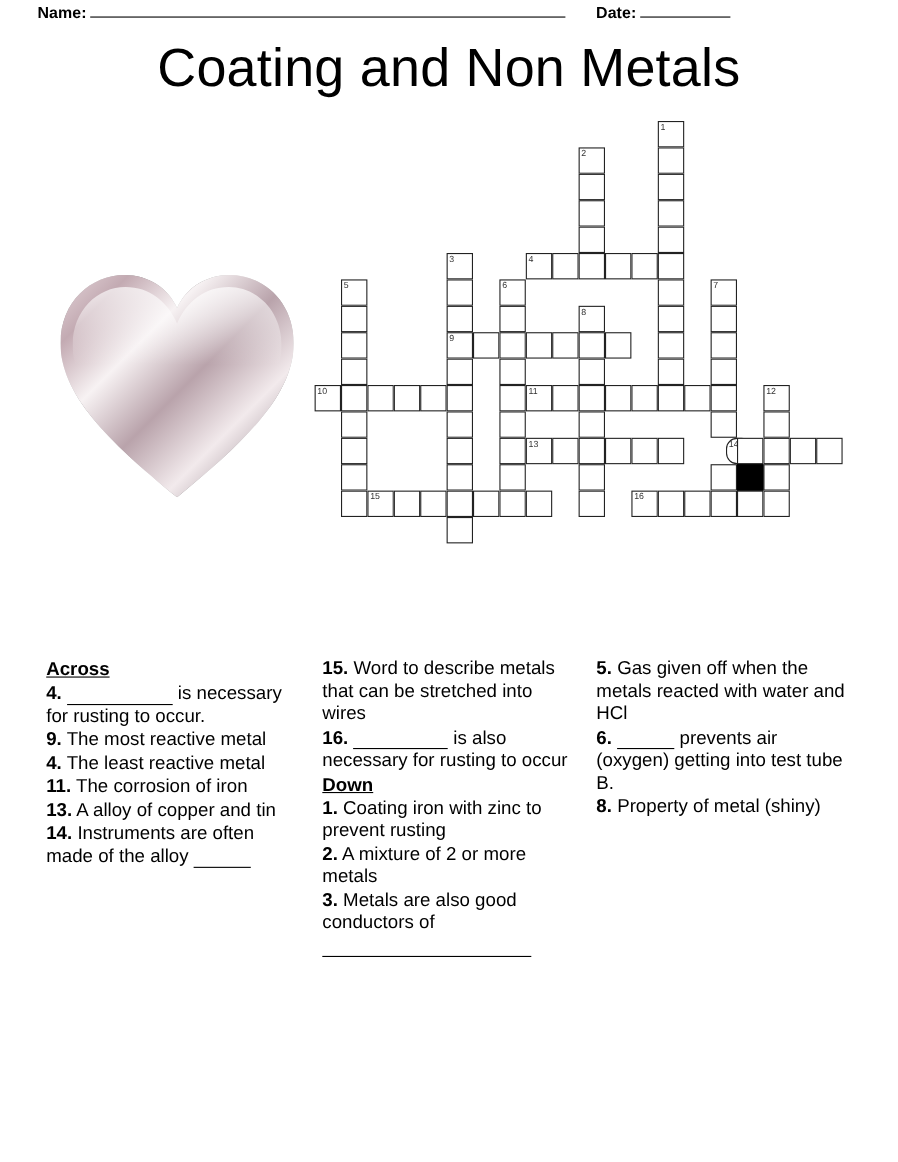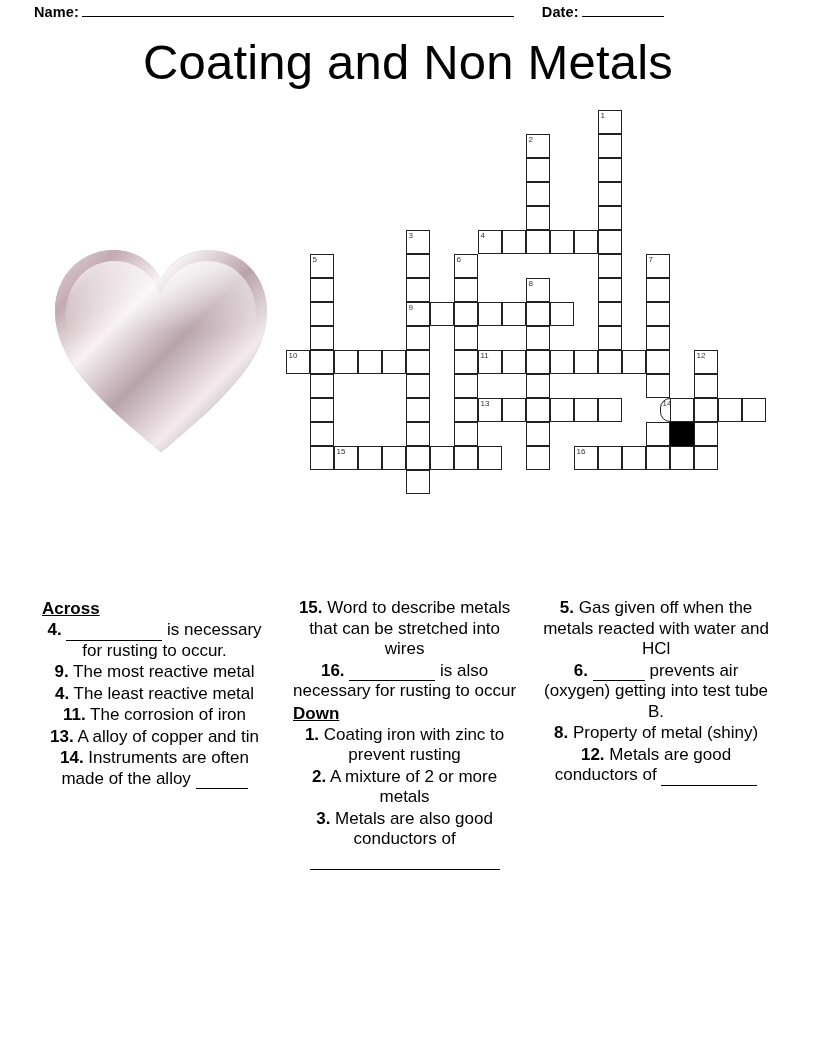--- a/index.html
+++ b/index.html
@@ -91,21 +91,21 @@
     display: flex; gap: 18px;
   }
   .clue-col { width: 245px; padding-right: 8px; }
   .clue-col.c2 { width: 243px; }
   .clue-col.c3 { width: 248px; }
   .clue-head {
     font-size: 17px; font-weight: bold; text-decoration: underline;
     line-height: 21px; margin: 0 0 1px 0;
   }
   .clue {
-    font-size: 17px; line-height: 20.5px; margin: 0 0 1px 0; text-align: center;
+    font-size: 17px; line-height: 20.5px; margin: 0 0 1px 0;
   }
   .clue b { font-weight: bold; }
   .blank {
     display: inline-block; border-bottom: 1.7px solid #000;
     vertical-align: bottom; height: 14px;
   }
   .blank.w-sm { width: 52px; }
   .blank.w-md { width: 86px; }
   .blank.w-lg { width: 96px; }
   .blank.w-xl { width: 190px; }
@@ -283,17 +283,16 @@
         <p class="clue"><b>16.</b> <span class="blank w-md"></span> is also necessary for rusting to occur</p>
         <p class="clue-head">Down</p>
         <p class="clue"><b>1.</b> Coating iron with zinc to prevent rusting</p>
         <p class="clue"><b>2.</b> A mixture of 2 or more metals</p>
         <p class="clue"><b>3.</b> Metals are also good conductors of <span class="blank w-xl"></span></p>
       </div>
     <div class="clue-col c3" id="clue-col-3">
         <p class="clue"><b>5.</b> Gas given off when the metals reacted with water and HCl</p>
         <p class="clue"><b>6.</b> <span class="blank w-sm"></span> prevents air (oxygen) getting into test tube B.</p>
         <p class="clue"><b>8.</b> Property of metal (shiny)</p>
-        <p class="clue"><b>12.</b> Metals are good conductors of <span class="blank w-lg"></span></p>
       </div>
   </div>
 
 </div>
 
 </body></html>

